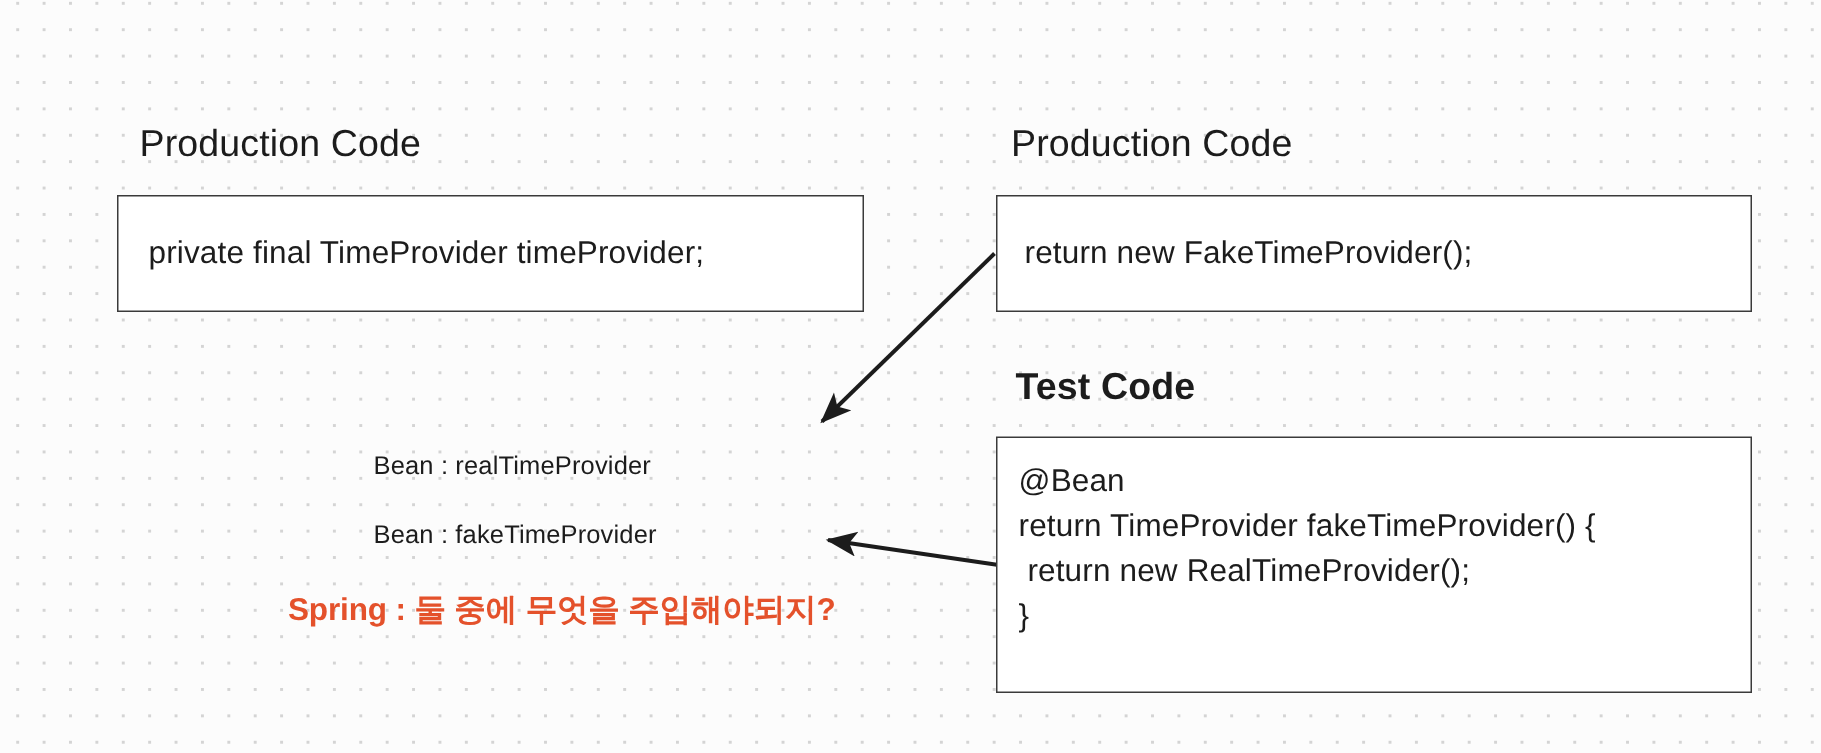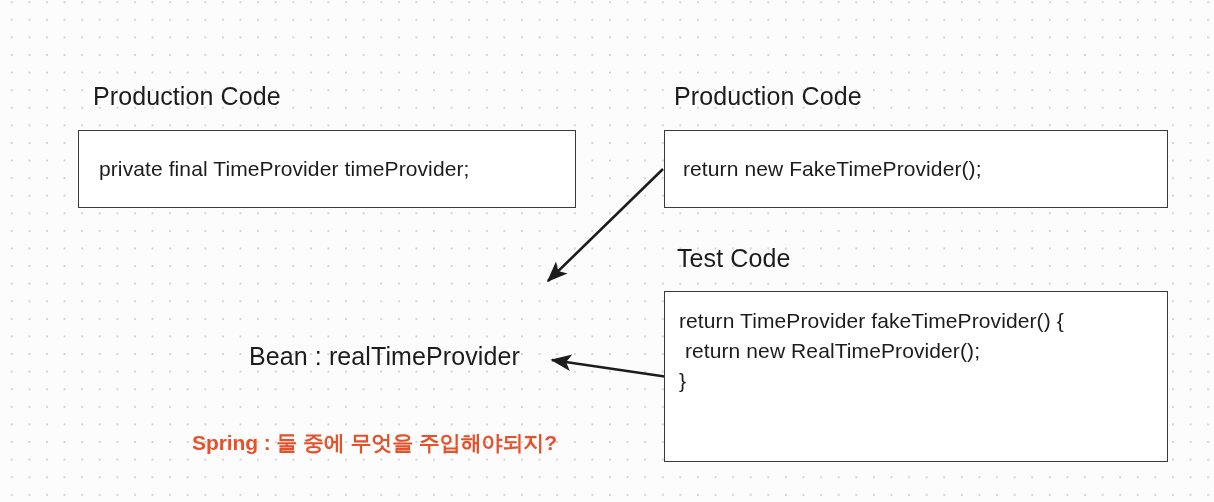--- a/index.html
+++ b/index.html
@@ -49,40 +49,39 @@
   }
   .codebox .line {
     font-size: 21px;
     line-height: 30px;
     color: #1c1c1c;
     white-space: pre;
     letter-spacing: 0.1px;
   }
   .bean-line {
     position: absolute;
-    font-size: 25px;
+    font-size: 17px;
     line-height: 1;
     color: #1c1c1c;
     white-space: nowrap;
     letter-spacing: 0.1px;
-    margin-top: 42px;
   }
   .question {
     position: absolute;
     font-size: 21px;
     line-height: 1;
     font-weight: bold;
     white-space: nowrap;
     letter-spacing: -0.1px;
   }
 
   
   #label-prod-left   { left: 93px;  top: 84px; }
   #label-prod-right  { left: 674px; top: 84px; }
-  #label-test        { left: 677px; top: 246px; }
+  #label-test        { left: 677px; top: 246px; font-weight: bold; }
 
   #box-prod-left  { left: 78px;  top: 130px; width: 498px; height: 78px; padding: 0 20px; }
   #box-prod-right { left: 664px; top: 130px; width: 504px; height: 78px; padding: 0 18px; }
   #box-test       { left: 664px; top: 291px; width: 504px; height: 171px; padding: 0 14px; justify-content: flex-start; padding-top: 14px; }
 
   #bean-real { left: 249px; top: 302px; }
   #bean-fake { left: 249px; top: 348px; }
   #spring-question { left: 192px; top: 396px; }
 </style>
 </head>
@@ -108,23 +107,25 @@
 
   <div class="label" id="label-prod-right">Production Code</div>
 
   <div class="codebox" id="box-prod-right">
     <div class="line">return new FakeTimeProvider();</div>
   </div>
 
   <div class="label" id="label-test">Test Code</div>
 
   <div class="codebox" id="box-test">
+    <div class="line">@Bean</div>
     <div class="line">return TimeProvider fakeTimeProvider() {</div>
     <div class="line"> return new RealTimeProvider();</div>
     <div class="line">}</div>
   </div>
 
   <div class="bean-line" id="bean-real">Bean : realTimeProvider</div>
 
+  <div class="bean-line" id="bean-fake">Bean : fakeTimeProvider</div>
 
-  <div class="question" id="spring-question" style="color: rgb(228, 81, 43); margin-top: 36px;">Spring : 둘 중에 무엇을 주입해야되지?</div>
+  <div class="question" id="spring-question" style="color: rgb(228, 81, 43);">Spring : 둘 중에 무엇을 주입해야되지?</div>
 
 </div>
 
 </body></html>

